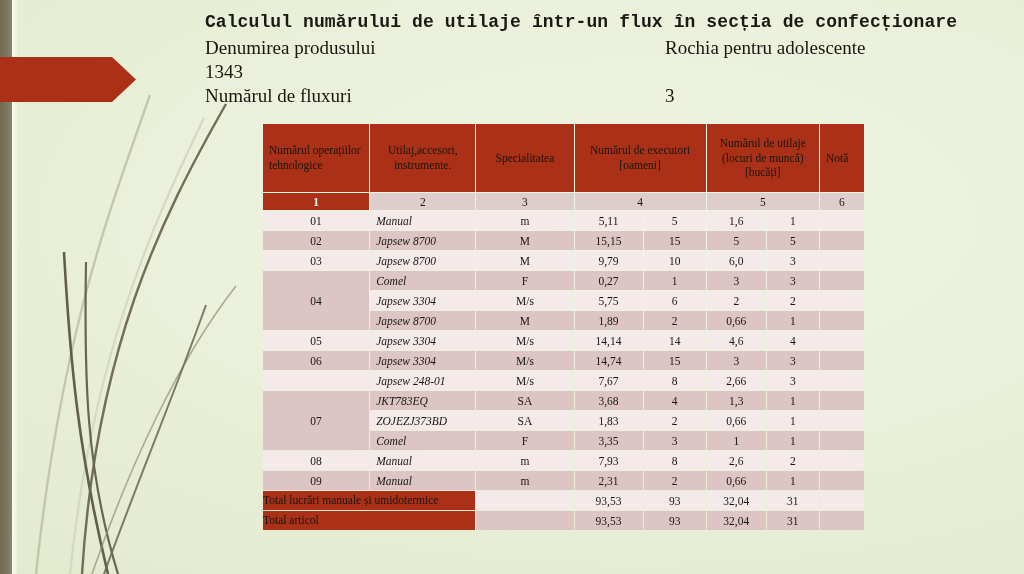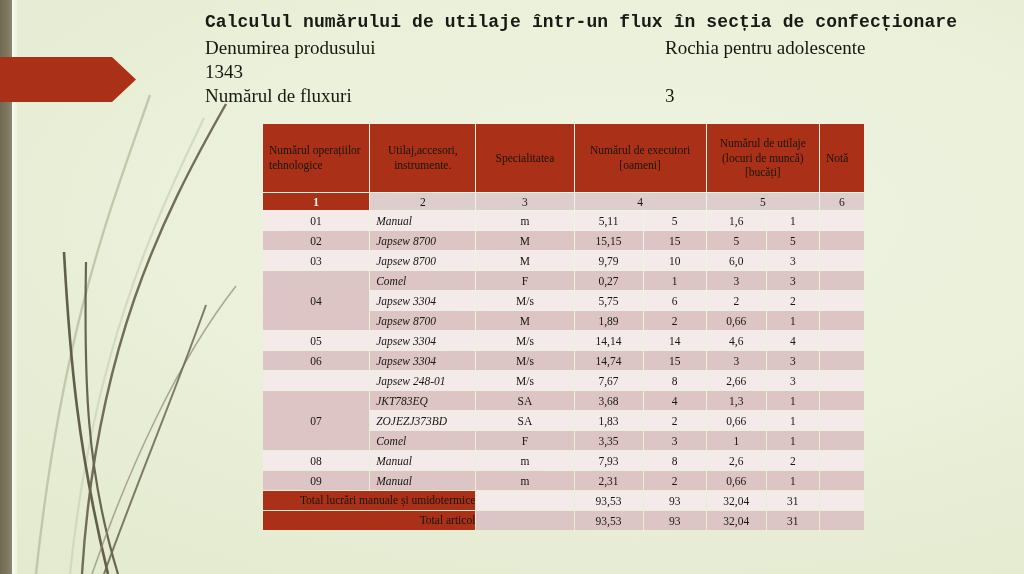--- a/index.html
+++ b/index.html
@@ -100,21 +100,21 @@
     font-size: 11.5px;
   }
   .opcell.blank { color: transparent; }
   .cell { height: 19px; }
   .row-a .cell { background: #f4eaea; }
   .row-b .cell { background: #ddc5c5; }
   .cell.c2 { text-align: left; padding-left: 6px; font-style: italic; }
   .cell.ctr { text-align: center; }
   .totcell {
     background: #ab3018; color: #fdf6ef;
-    font-weight: bold; text-align: right;
+    font-weight: bold; text-align: left;
     padding: 3px 0 3px 6px;
     font-size: 11.5px; line-height: 1.3;
   }
 </style>
 </head>
 <body>
 
 <div id="slide">
 
   <div class="left-strip"></div>

